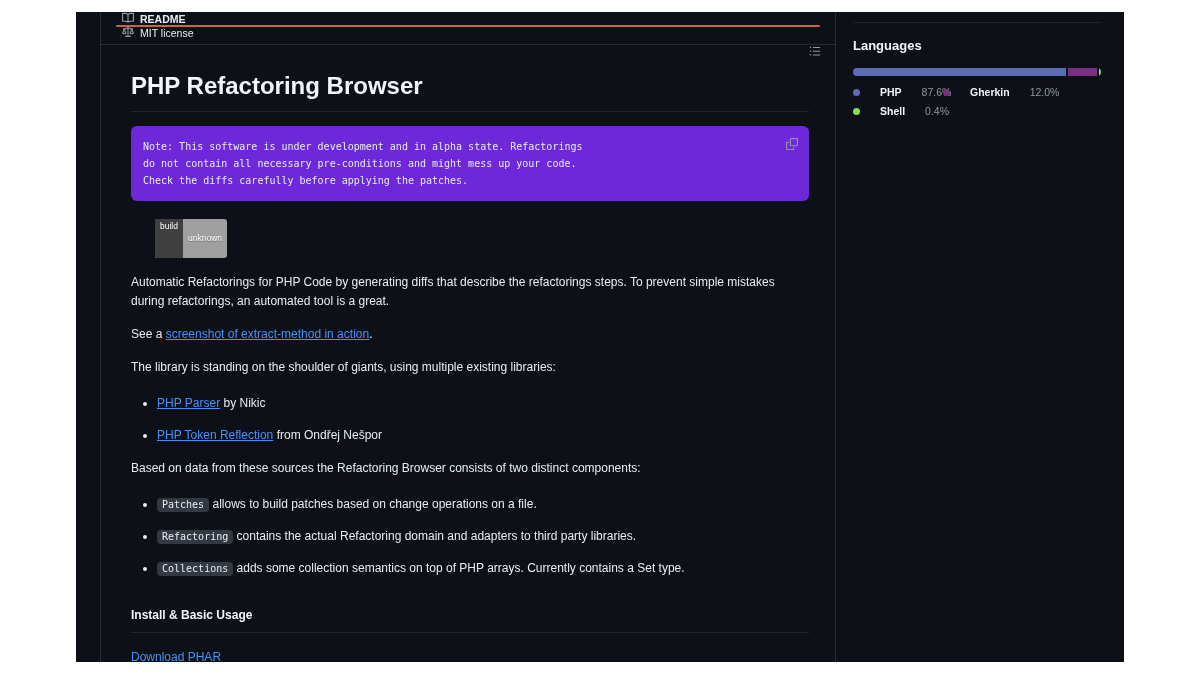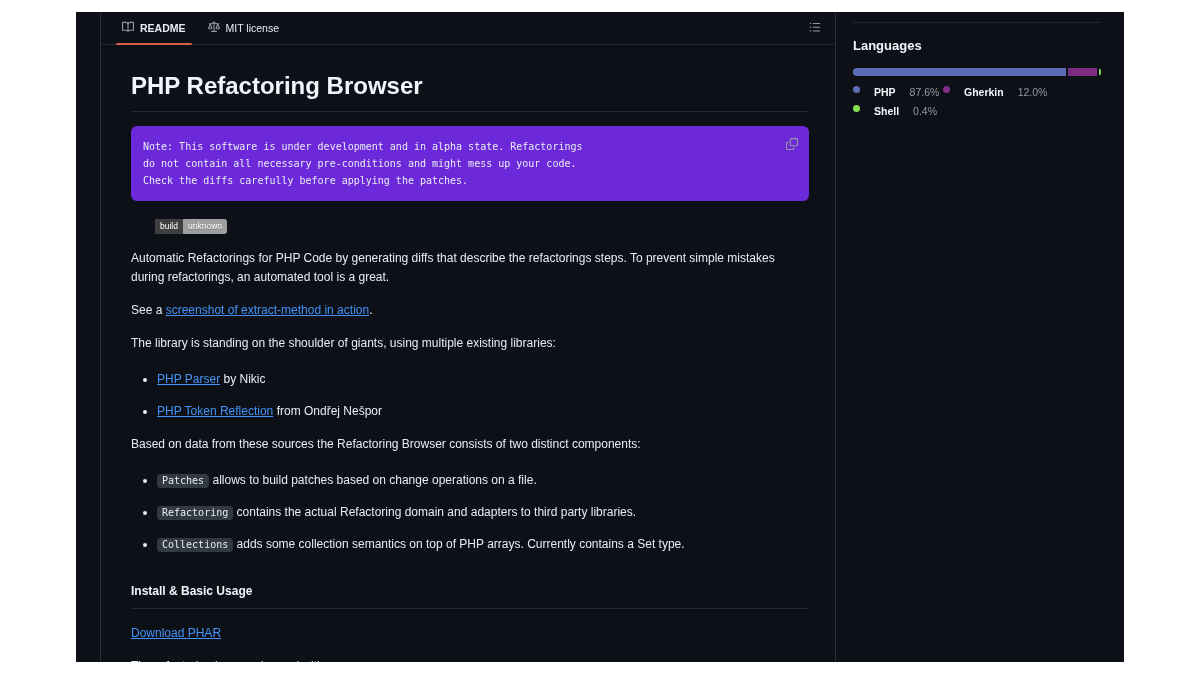--- a/index.html
+++ b/index.html
@@ -15,21 +15,21 @@
   }
 
   
   .readme-panel {
     position:absolute; left:24px; top:0; width:736px; height:650px;
     background:#0d1117;
     border-left:1px solid #272e37; border-right:1px solid #272e37;
   }
   .panel-header {
     height:33px; border-bottom:1px solid #242a33;
-    display:flex; align-items:stretch; padding:0 10px; position:relative;
+    display:flex; align-items:stretch; padding:0 10px; position:relative;flex-direction:column;
   }
   .tab {
     display:flex; align-items:center; gap:6px; padding:0 8px; margin:0 3px;
     position:relative; color:#e6edf3; font-size:10.5px; cursor:pointer;
   }
   .tab .octicon { fill:#9198a1; }
   .tab.active .tab-label { font-weight:700; }
   .tab-underline {
     position:absolute; left:2px; right:2px; bottom:-1px; height:2px;
     background:#d65d48; border-radius:2px;
@@ -60,21 +60,21 @@
     position:absolute; top:8px; right:8px; display:flex; padding:3px;
     border-radius:4px; cursor:pointer;
   }
   .copy-btn .octicon { fill:#9198a1; }
 
   .badge {
     display:inline-flex; font-size:8.5px; line-height:11px; border-radius:3px;
     overflow:hidden; color:#ffffff; margin:0 0 15px;
   }
   .badge-left  { background:#3f3f3f; padding:2px 5px;margin-left:24px; }
-  .badge-right { background:#9f9f9f; padding:2px 5px; text-shadow:0 1px 0 #6e6e6e; }
+  .badge-right { background:#9f9f9f; padding:14px 5px; text-shadow:0 1px 0 #6e6e6e; }
 
   .markdown p { margin:0 0 14px; }
   .markdown a { color:#4493f8; text-decoration:underline; cursor:pointer; }
   .markdown ul { margin:0 0 14px; padding-left:26px; }
   .markdown li { margin-top:17px; }
   .markdown li + li { margin-top:13px; }
   code.inline {
     font-family:"DejaVu Sans Mono", monospace; font-size:10px;
     background:rgba(110,118,129,0.4); padding:1px 5px 2px; border-radius:4px;
     color:#e6edf3;
@@ -92,21 +92,21 @@
   .lang-bar {
     display:flex; gap:2px; height:8px; border-radius:4px; overflow:hidden;
     margin-top:15px;
   }
   .lang-seg { height:100%; min-width:2px; }
   .lang-legend {
     list-style:none; margin:10px 0 0; padding:0;
     display:grid; grid-template-columns:90px 1fr; row-gap:7px;
     font-size:10.5px;
   }
-  .lang-legend li { display:flex; gap:14px; cursor:pointer; }
+  .lang-legend li { display:flex; align-items:center; gap:20px; cursor:pointer; }
   .lang-dot { width:7px; height:7px; border-radius:50%; flex:0 0 auto; }
   .lang-name { font-weight:700; color:#f0f6fc; }
   .lang-pct { color:#9198a1; }
 </style>
 </head>
 <body>
 
 <div class="app">
 
   <div class="readme-panel">

